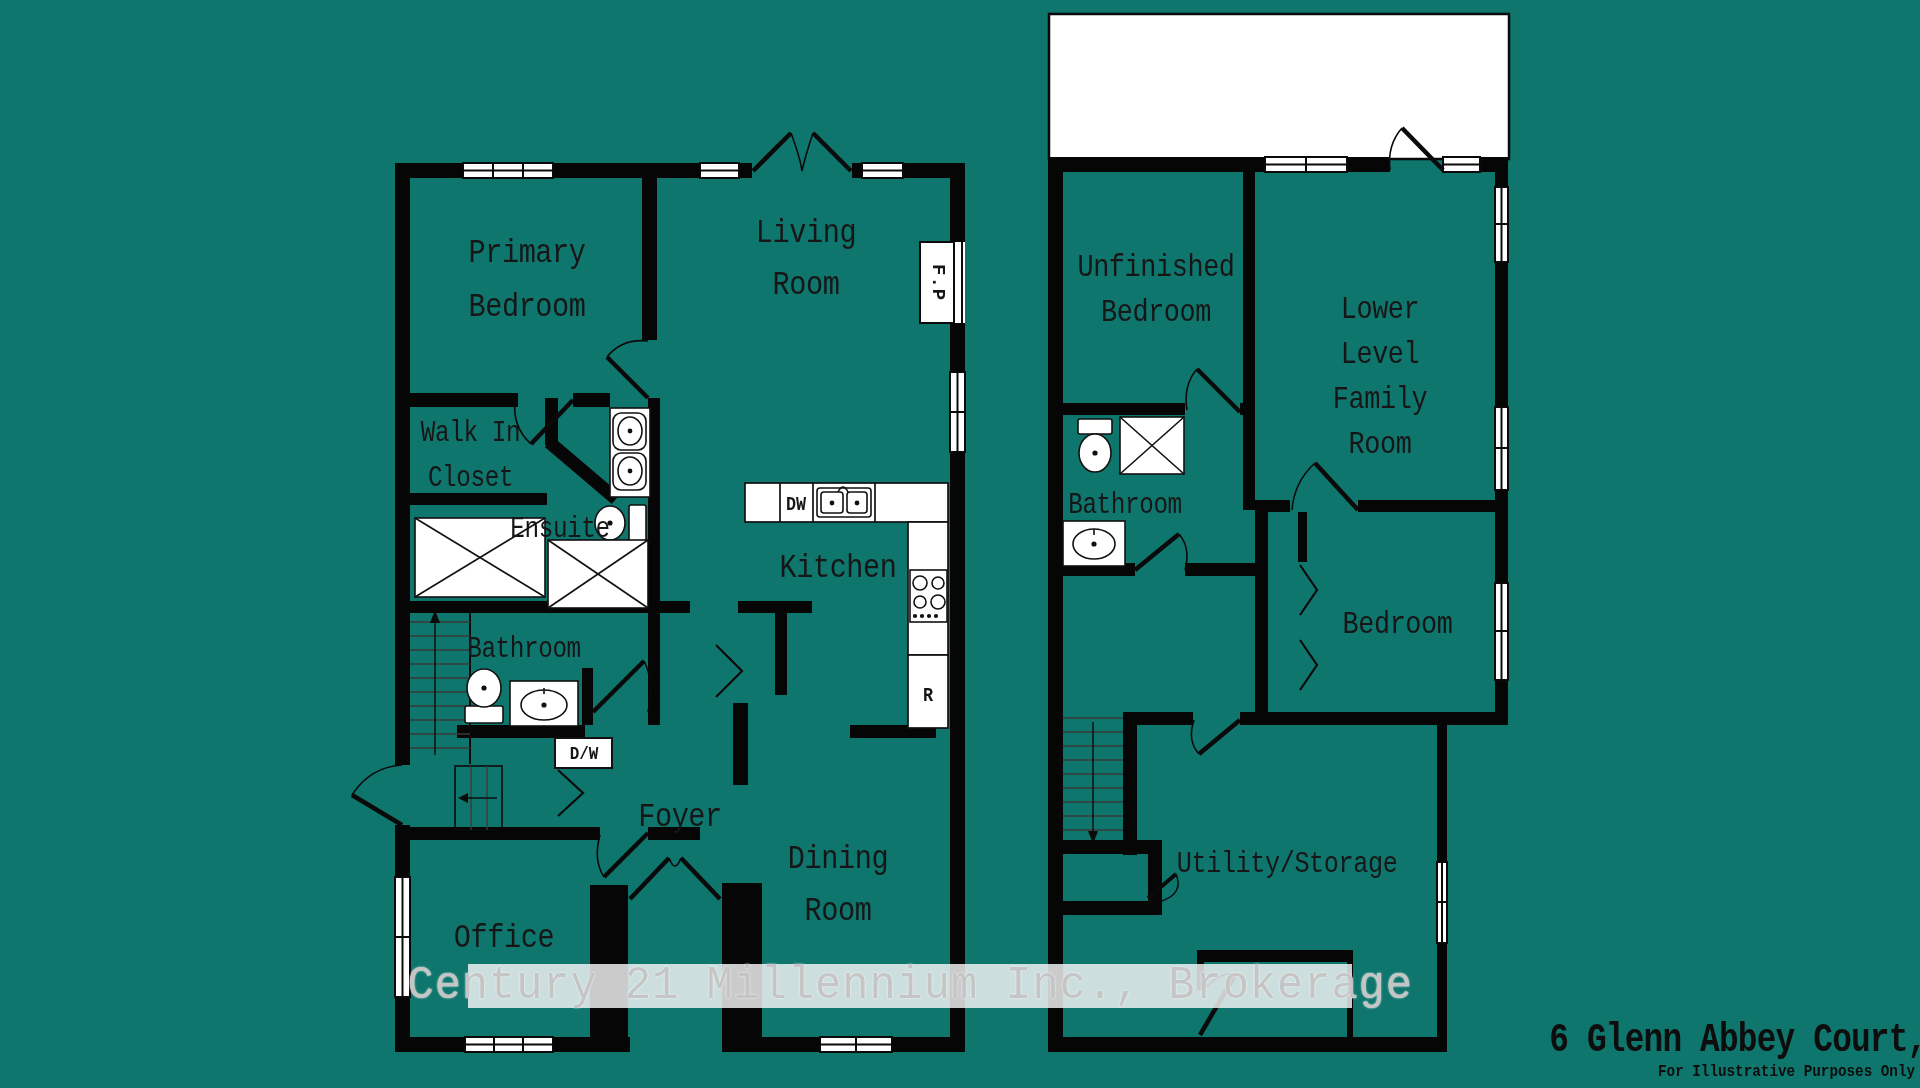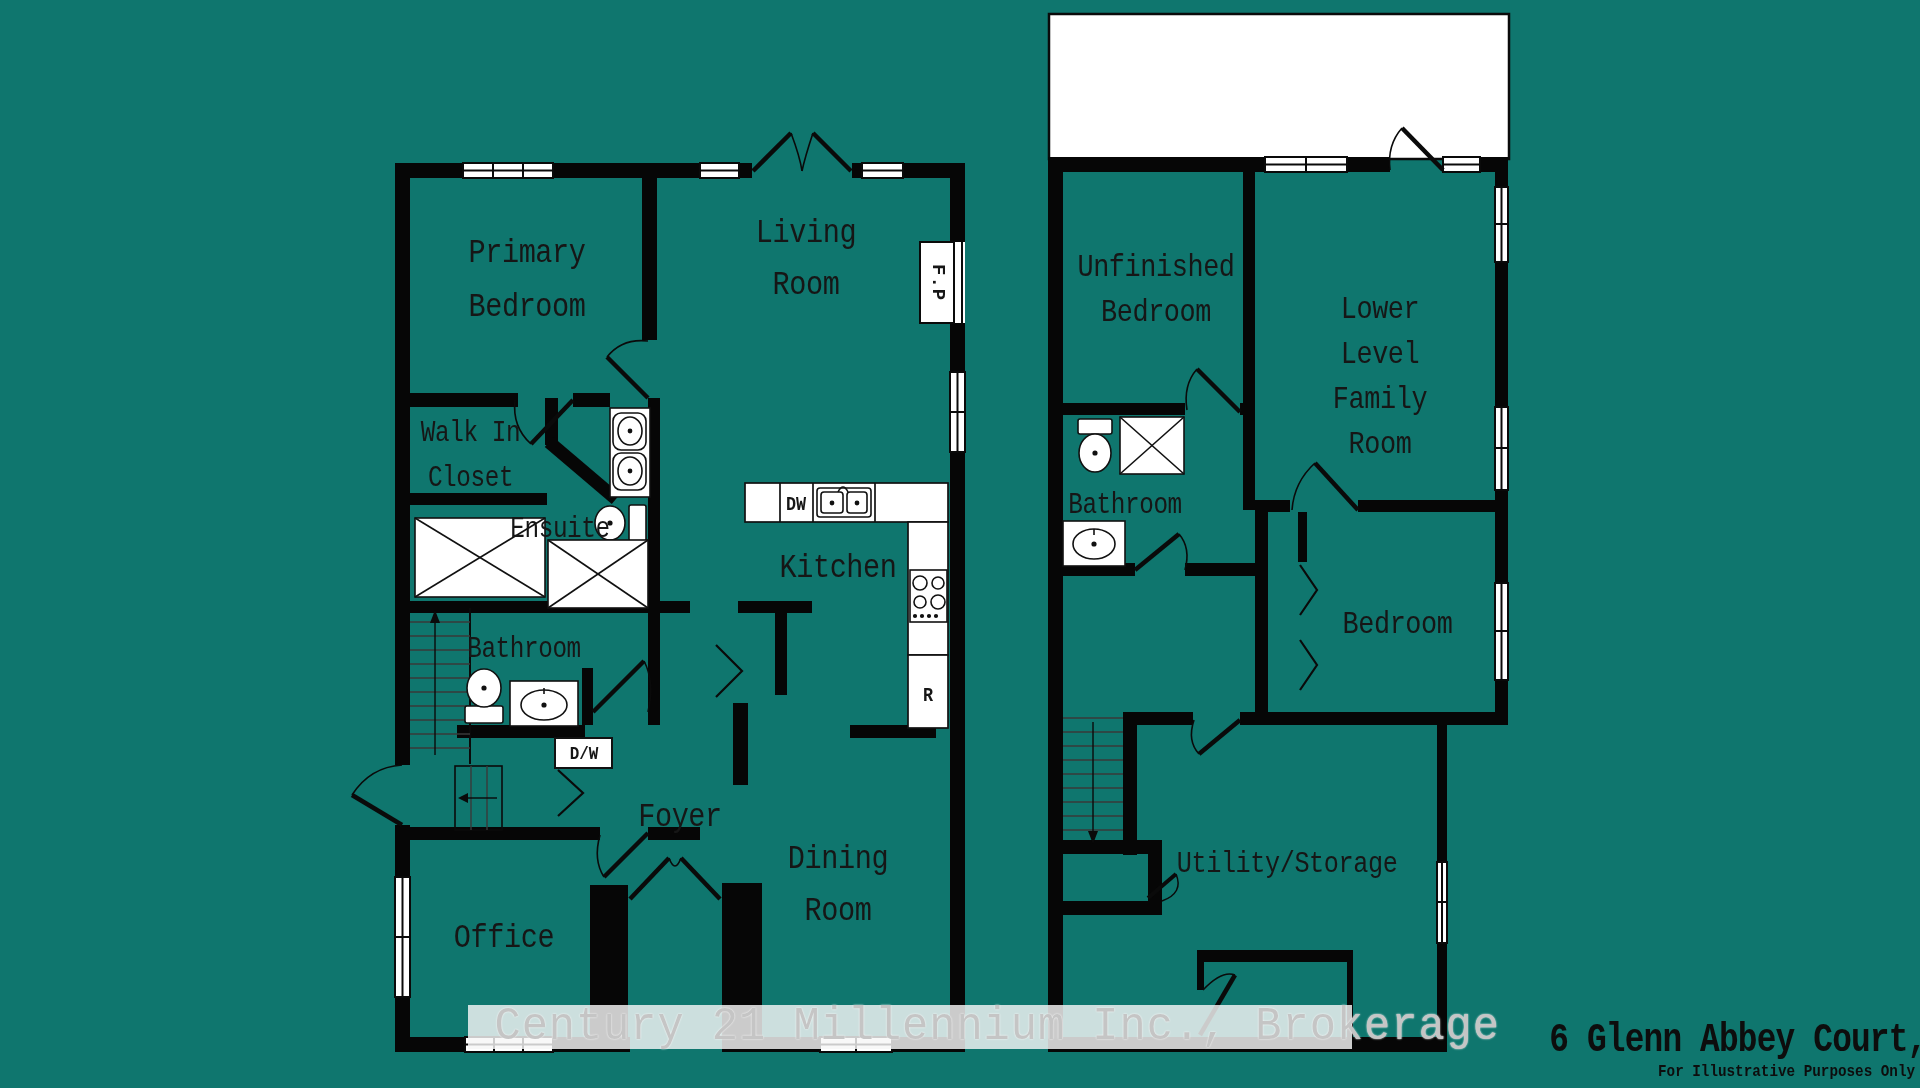--- a/index.html
+++ b/index.html
@@ -4,22 +4,22 @@
 <style>
   html,body{margin:0;padding:0;background:#ffffff;}
   #stage{position:relative;width:1920px;height:1088px;background:#0f766e;overflow:hidden;
          font-family:Liberation Mono, monospace;}
   #plan-svg{position:absolute;left:0;top:0;}
   .lbl{position:absolute;color:#161616;text-align:center;
        transform:scaleX(0.84);transform-origin:center center;
        letter-spacing:-0.5px;line-height:1.5;font-weight:500;white-space:normal;}
   .lbl.small{font-weight:700;letter-spacing:0;}
   .vert{writing-mode:vertical-rl;text-align:center;}
-  #watermark-band{position:absolute;left:468px;top:1005px;width:884px;height:44px;
-      background:rgba(246,246,246,0.82);display:flex;align-items:center;justify-content:flex-start;}
+  #watermark-band{position:absolute;left:468px;top:964px;width:884px;height:44px;
+      background:rgba(246,246,246,0.82);display:flex;align-items:center;justify-content:center;}
   #watermark-text{font-size:46px;color:#c5c5c5;font-weight:400;letter-spacing:1px;
       transform:scaleX(0.95);white-space:nowrap;text-shadow:0 0 2px #ffffff;}
   #address{position:absolute;left:1470px;top:1018px;width:440px;text-align:right;color:#0d0d0d;
       font-size:40px;font-weight:800;letter-spacing:-1px;transform:scaleX(0.82);transform-origin:right center;white-space:nowrap;}
   #disclaimer{position:absolute;left:1610px;top:1062px;width:300px;text-align:right;color:#0d0d0d;
       font-size:17px;font-weight:700;transform:scaleX(0.84);transform-origin:right center;white-space:nowrap;}
 </style>
 </head>
 <body>
 

